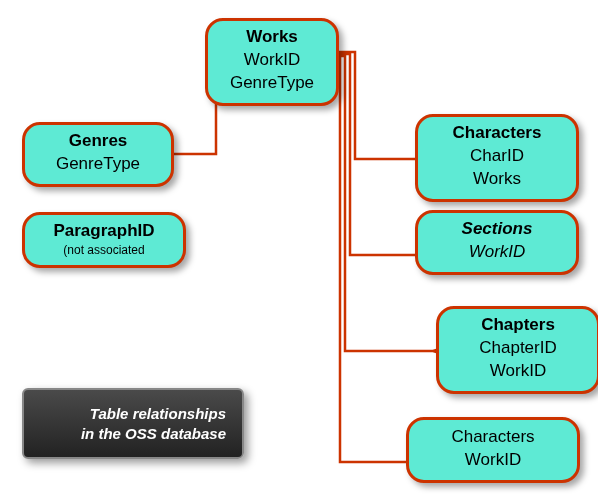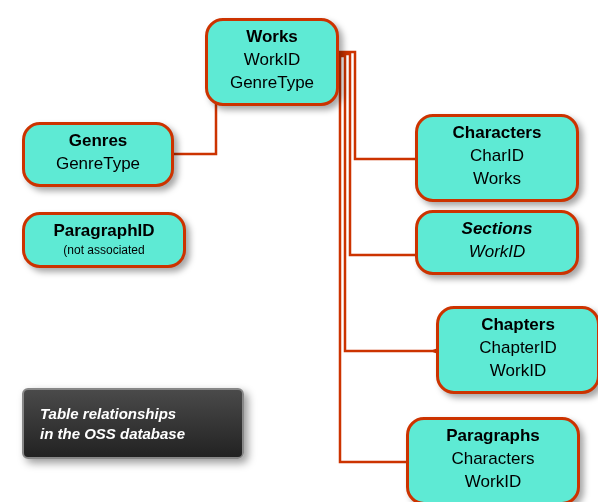--- a/index.html
+++ b/index.html
@@ -38,21 +38,21 @@
     color: #000;
     line-height: 1.2;
   }
   .caption {
     position: absolute;
     background: linear-gradient(#4a4a4a, #222);
     border: 2px solid #888;
     border-radius: 6px;
     padding: 14px 16px;
     box-shadow: 4px 4px 8px rgba(0,0,0,0.4);
-    text-align: left;
+    text-align: right;
   }
   .caption .line {
     color: #fff;
     font-style: italic;
     font-weight: bold;
     font-size: 15px;
     line-height: 1.3;
   }
   svg.connectors {
     position: absolute;
@@ -110,21 +110,20 @@
   <div class="field">WorkID</div>
 </div>
 
 <div class="box" style="left:436px; top:306px; width:150px;">
   <div class="title">Chapters</div>
   <div class="field">ChapterID</div>
   <div class="field">WorkID</div>
 </div>
 
 <div class="box" style="left:406px; top:417px; width:160px;">
-  <div class="title">Paragraphs</div>
   <div class="field">Characters</div>
   <div class="field">WorkID</div>
 </div>
 
 <div class="caption" style="left:22px; top:388px; width:186px;">
   <div class="line">Table relationships</div>
   <div class="line">in the OSS database</div>
 </div>
 
 </body></html>

